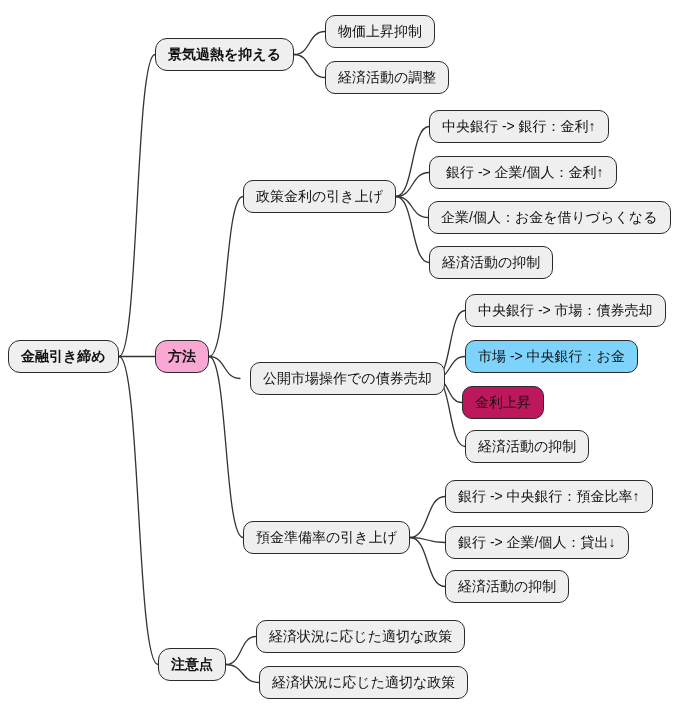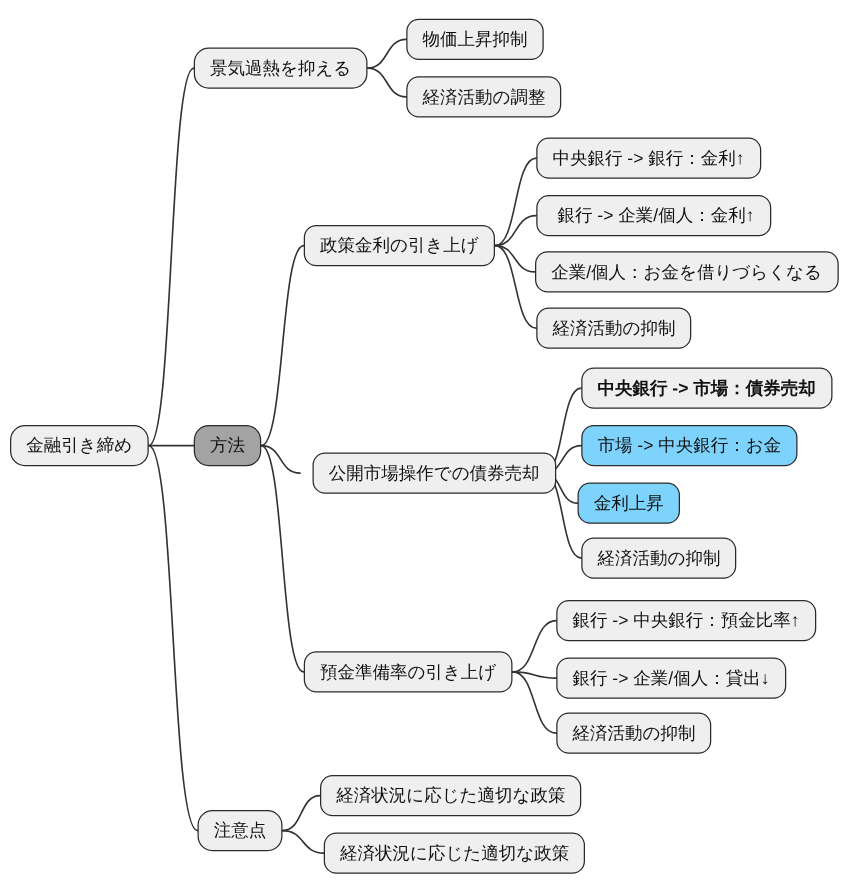--- a/index.html
+++ b/index.html
@@ -36,20 +36,21 @@
     background: #efefef;
     border: 1.5px solid #2b2b2b;
     border-radius: 10px;
     padding: 6px 12px;
     font-size: 14px;
     line-height: 19px;
     color: #111111;
   }
   .node.level-0, .node.level-1 {
     border-radius: 12px;
+    font-weight: bold;
   }
 </style>
 </head>
 <body>
 
 <div class="canvas">
   <svg class="edges-svg" id="edges" viewBox="0 0 680 715" xmlns="http://www.w3.org/2000/svg">
       <path d="M 119 356.5 C 138.8 356.5, 135.2 54.5, 155 54.5" stroke="#333333"></path>
       <path d="M 294 54.5 C 311.05 54.5, 307.95 31.5, 325 31.5" stroke="#333333"></path>
       <path d="M 294 54.5 C 311.05 54.5, 307.95 77.5, 325 77.5" stroke="#333333"></path>
@@ -70,30 +71,30 @@
       <path d="M 410 537.5 C 429.25 537.5, 425.75 586.5, 445 586.5" stroke="#333333"></path>
       <path d="M 119 356.5 C 140.45 356.5, 136.55 664.5, 158 664.5" stroke="#333333"></path>
       <path d="M 226 664.5 C 242.5 664.5, 239.5 636.5, 256 636.5" stroke="#333333"></path>
       <path d="M 226 664.5 C 244.15 664.5, 240.85 682.5, 259 682.5" stroke="#333333"></path>
     </svg>
   <div id="nodes">
       <div class="node level-0" style="left: 8px; top: 340px; background: rgb(239, 239, 239); border-color: rgb(43, 43, 43); color: rgb(17, 17, 17);">金融引き締め</div>
       <div class="node level-1" style="left: 155px; top: 38px; background: rgb(239, 239, 239); border-color: rgb(43, 43, 43); color: rgb(17, 17, 17);">景気過熱を抑える</div>
       <div class="node level-2" style="left: 325px; top: 15px; background: rgb(239, 239, 239); border-color: rgb(43, 43, 43); color: rgb(17, 17, 17);">物価上昇抑制</div>
       <div class="node level-2" style="left: 325px; top: 61px; background: rgb(239, 239, 239); border-color: rgb(43, 43, 43); color: rgb(17, 17, 17);">経済活動の調整</div>
-      <div class="node level-1" style="left: 155px; top: 340px; background: #a3a3a3; border-color: rgb(43, 43, 43); color: rgb(17, 17, 17);">方法</div>
+      <div class="node level-1" style="left: 155px; top: 340px; background: #f9a8d4; border-color: rgb(43, 43, 43); color: rgb(17, 17, 17);">方法</div>
       <div class="node level-2" style="left: 243px; top: 180px; background: rgb(239, 239, 239); border-color: rgb(43, 43, 43); color: rgb(17, 17, 17);">政策金利の引き上げ</div>
       <div class="node level-3" style="left: 429px; top: 110px; background: rgb(239, 239, 239); border-color: rgb(43, 43, 43); color: rgb(17, 17, 17);">中央銀行 -&gt; 銀行：金利↑</div>
       <div class="node level-3" style="left: 429px; top: 156px; background: rgb(239, 239, 239); border-color: rgb(43, 43, 43); color: rgb(17, 17, 17); padding-left: 16px;">銀行 -&gt; 企業/個人：金利↑</div>
       <div class="node level-3" style="left: 428px; top: 201px; background: rgb(239, 239, 239); border-color: rgb(43, 43, 43); color: rgb(17, 17, 17);">企業/個人：お金を借りづらくなる</div>
       <div class="node level-3" style="left: 429px; top: 246px; background: rgb(239, 239, 239); border-color: rgb(43, 43, 43); color: rgb(17, 17, 17);">経済活動の抑制</div>
       <div class="node level-2" style="left: 240px; top: 362px; background: rgb(239, 239, 239); border-color: rgb(43, 43, 43); color: rgb(17, 17, 17); margin-left: 10px;">公開市場操作での債券売却</div>
-      <div class="node level-3" style="left: 465px; top: 294px; background: rgb(239, 239, 239); border-color: rgb(43, 43, 43); color: rgb(17, 17, 17); font-weight: bold;">中央銀行 -&gt; 市場：債券売却</div>
+      <div class="node level-3" style="left: 465px; top: 294px; background: rgb(239, 239, 239); border-color: rgb(43, 43, 43); color: rgb(17, 17, 17);">中央銀行 -&gt; 市場：債券売却</div>
       <div class="node level-3" style="left: 465px; top: 340px; background: #7dd3fc; border-color: rgb(43, 43, 43); color: rgb(17, 17, 17);">市場 -&gt; 中央銀行：お金</div>
-      <div class="node level-3" style="left: 462px; top: 386px; background: #7dd3fc; border-color: rgb(43, 43, 43); color: rgb(17, 17, 17);">金利上昇</div>
+      <div class="node level-3" style="left: 462px; top: 386px; background: #be185d; border-color: rgb(43, 43, 43); color: rgb(17, 17, 17);">金利上昇</div>
       <div class="node level-3" style="left: 465px; top: 430px; background: rgb(239, 239, 239); border-color: rgb(43, 43, 43); color: rgb(17, 17, 17);">経済活動の抑制</div>
       <div class="node level-2" style="left: 243px; top: 521px; background: rgb(239, 239, 239); border-color: rgb(43, 43, 43); color: rgb(17, 17, 17);">預金準備率の引き上げ</div>
       <div class="node level-3" style="left: 445px; top: 480px; background: rgb(239, 239, 239); border-color: rgb(43, 43, 43); color: rgb(17, 17, 17);">銀行 -&gt; 中央銀行：預金比率↑</div>
       <div class="node level-3" style="left: 445px; top: 526px; background: rgb(239, 239, 239); border-color: rgb(43, 43, 43); color: rgb(17, 17, 17);">銀行 -&gt; 企業/個人：貸出↓</div>
       <div class="node level-3" style="left: 445px; top: 570px; background: rgb(239, 239, 239); border-color: rgb(43, 43, 43); color: rgb(17, 17, 17);">経済活動の抑制</div>
       <div class="node level-1" style="left: 158px; top: 648px; background: rgb(239, 239, 239); border-color: rgb(43, 43, 43); color: rgb(17, 17, 17);">注意点</div>
       <div class="node level-2" style="left: 256px; top: 620px; background: rgb(239, 239, 239); border-color: rgb(43, 43, 43); color: rgb(17, 17, 17);">経済状況に応じた適切な政策</div>
       <div class="node level-2" style="left: 259px; top: 666px; background: rgb(239, 239, 239); border-color: rgb(43, 43, 43); color: rgb(17, 17, 17);">経済状況に応じた適切な政策</div>
     </div>
 </div>

